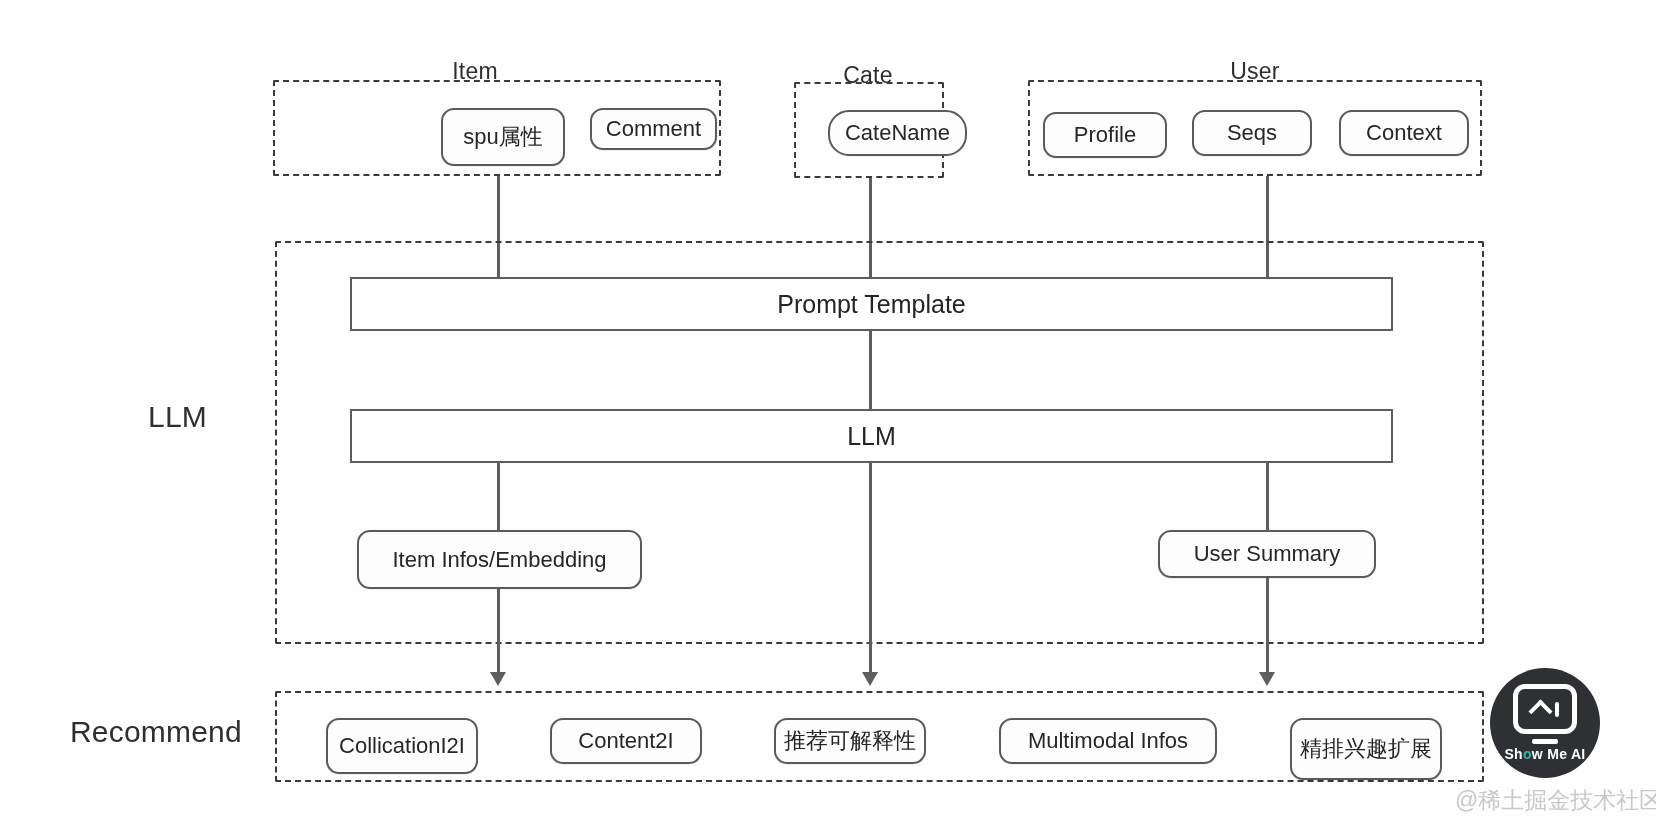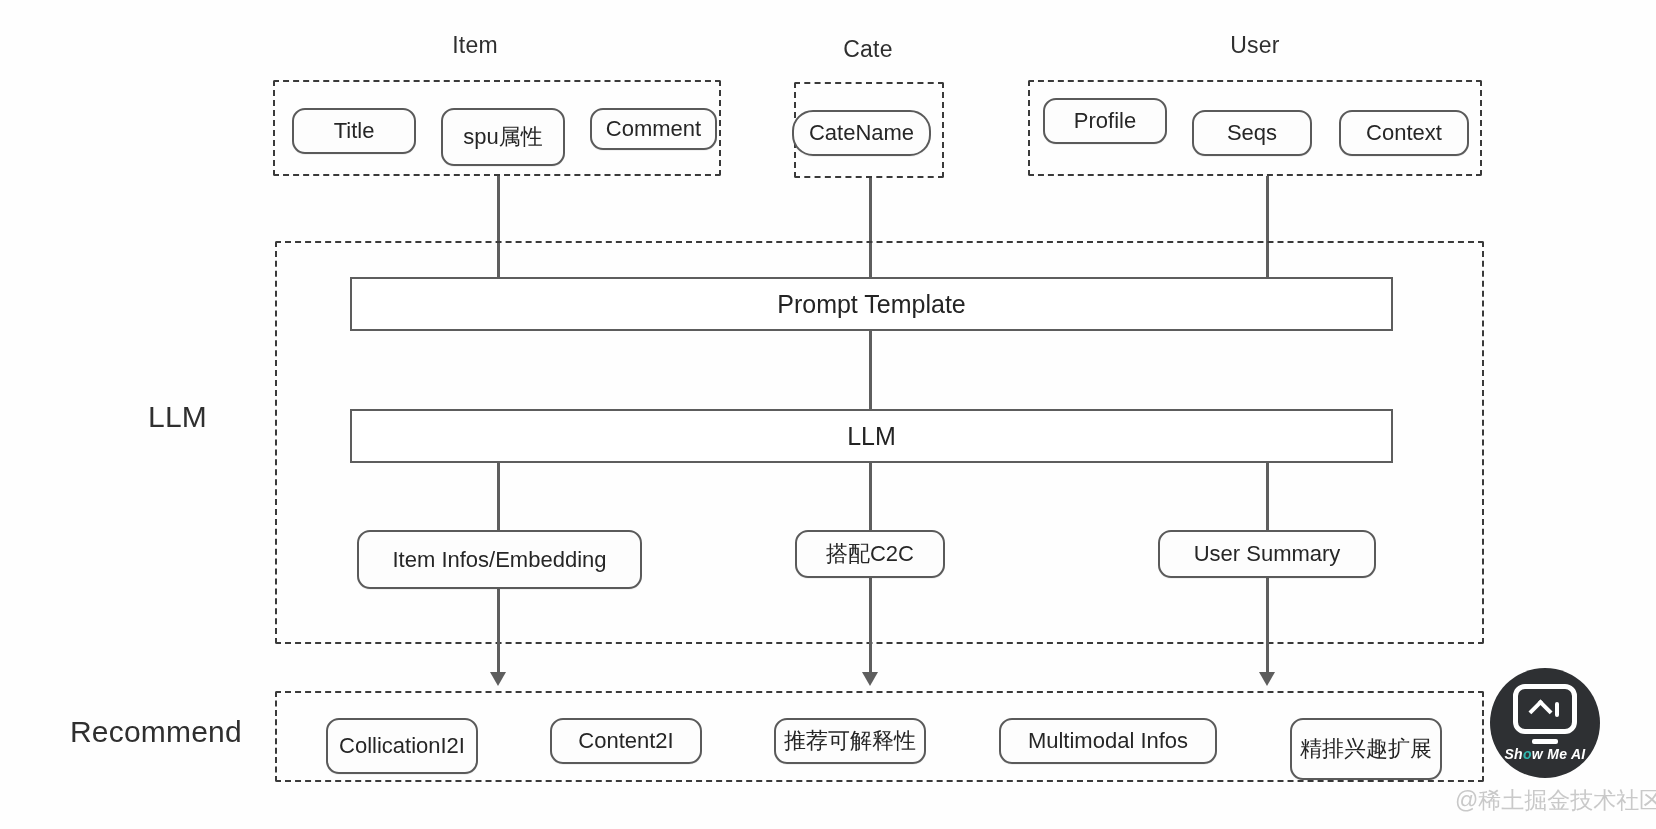--- a/index.html
+++ b/index.html
@@ -30,20 +30,21 @@
     border-radius: 2px;
   }
 
   
   .group-caption {
     font-size: 23px;
     color: #2f2f2f;
     text-align: center;
     white-space: nowrap;
     letter-spacing: .2px;
+    margin-top: 26px;
   }
   .side-caption {
     font-size: 30px;
     color: #2f2f2f;
     white-space: nowrap;
     letter-spacing: .2px;
   }
 
   
   .pill {
@@ -88,21 +89,20 @@
   
   .wm-circle {
     width: 110px;
     height: 110px;
     border-radius: 50%;
     background: #2e3033;
     display: flex;
     flex-direction: column;
     align-items: center;
     justify-content: center;
-    font-style: italic;
   }
   .wm-robot {
     width: 54px;
     height: 40px;
     border: 5px solid #ffffff;
     border-radius: 12px;
     display: flex;
     align-items: center;
     justify-content: center;
     gap: 6px;
@@ -138,29 +138,28 @@
 </head>
 <body>
 
 <div id="canvas">
 
   <div class="abs group-caption" style="left:400px; top:32px; width:150px;">Item</div>
   <div class="abs group-caption" style="left:793px; top:36px; width:150px;">Cate</div>
   <div class="abs group-caption" style="left:1180px; top:32px; width:150px;">User</div>
 
   <div class="abs dashed-group" style="left:273px; top:80px; width:448px; height:96px;"></div>
-  <div class="abs pill" style="left:292px; top:108px; width:124px; height:46px;">Title</div>
   <div class="abs pill cjk" style="left:441px; top:108px; width:124px; height:58px;">spu属性</div>
   <div class="abs pill" style="left:590px; top:108px; width:127px; height:42px;">Comment</div>
 
   <div class="abs dashed-group" style="left:794px; top:82px; width:150px; height:96px;"></div>
-  <div class="abs pill" style="left:792px; top:110px; width:139px; height:46px;border-radius:21px;">CateName</div>
+  <div class="abs pill" style="left:828px; top:110px; width:139px; height:46px;border-radius:21px;">CateName</div>
 
   <div class="abs dashed-group" style="left:1028px; top:80px; width:454px; height:96px;"></div>
-  <div class="abs pill" style="left:1043px; top:98px; width:124px; height:46px;">Profile</div>
+  <div class="abs pill" style="left:1043px; top:112px; width:124px; height:46px;">Profile</div>
   <div class="abs pill" style="left:1192px; top:110px; width:120px; height:46px;">Seqs</div>
   <div class="abs pill" style="left:1339px; top:110px; width:130px; height:46px;">Context</div>
 
   <div class="abs vline" style="left:497px; top:176px; height:104px;"></div>
   <div class="abs vline" style="left:869px; top:178px; height:102px;"></div>
   <div class="abs vline" style="left:1266px; top:176px; height:104px;"></div>
 
   <div class="abs side-caption" style="left:148px; top:400px;">LLM</div>
   <div class="abs dashed-group" style="left:275px; top:241px; width:1209px; height:403px;"></div>
 
@@ -173,21 +172,20 @@
   <div class="abs vline" style="left:497px; top:463px; height:215px;"></div>
   <div class="abs arrowhead" style="left:490px; top:672px;"></div>
 
   <div class="abs vline" style="left:869px; top:463px; height:215px;"></div>
   <div class="abs arrowhead" style="left:862px; top:672px;"></div>
 
   <div class="abs vline" style="left:1266px; top:463px; height:215px;"></div>
   <div class="abs arrowhead" style="left:1259px; top:672px;"></div>
 
   <div class="abs pill" style="left:357px; top:530px; width:285px; height:59px;">Item Infos/Embedding</div>
-  <div class="abs pill cjk" style="left:795px; top:530px; width:150px; height:48px;">搭配C2C</div>
   <div class="abs pill" style="left:1158px; top:530px; width:218px; height:48px;">User Summary</div>
 
   <div class="abs side-caption" style="left:70px; top:715px;">Recommend</div>
   <div class="abs dashed-group" style="left:275px; top:691px; width:1209px; height:91px;"></div>
 
   <div class="abs pill" style="left:326px; top:718px; width:152px; height:56px;">CollicationI2I</div>
   <div class="abs pill" style="left:550px; top:718px; width:152px; height:46px;">Content2I</div>
   <div class="abs pill cjk" style="left:774px; top:718px; width:152px; height:46px;">推荐可解释性</div>
   <div class="abs pill" style="left:999px; top:718px; width:218px; height:46px;">Multimodal Infos</div>
   <div class="abs pill cjk" style="left:1290px; top:718px; width:152px; height:62px;">精排兴趣扩展</div>

